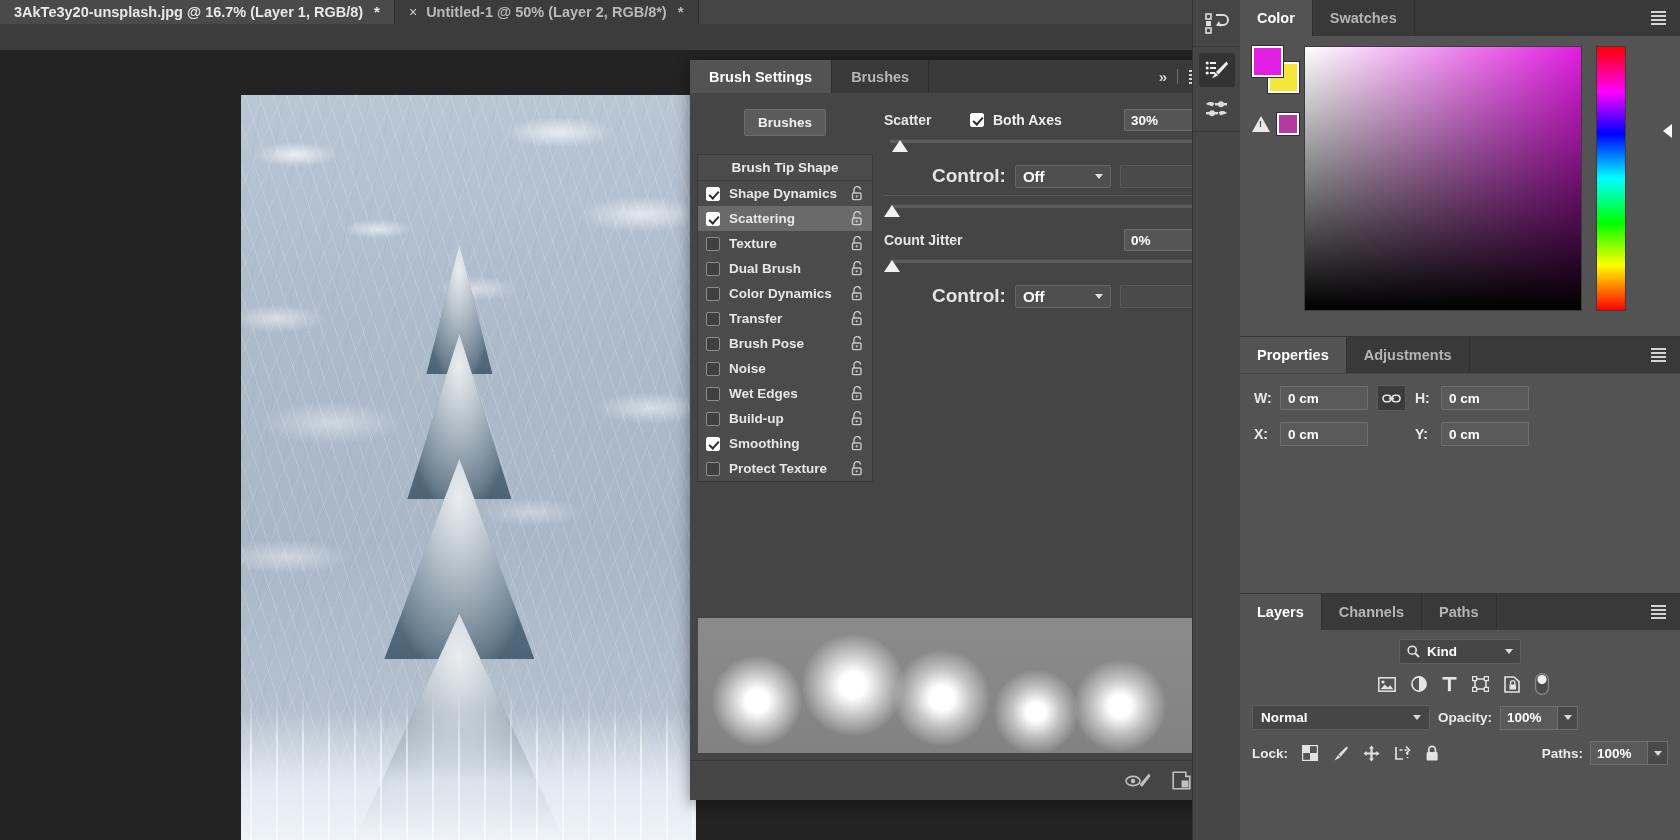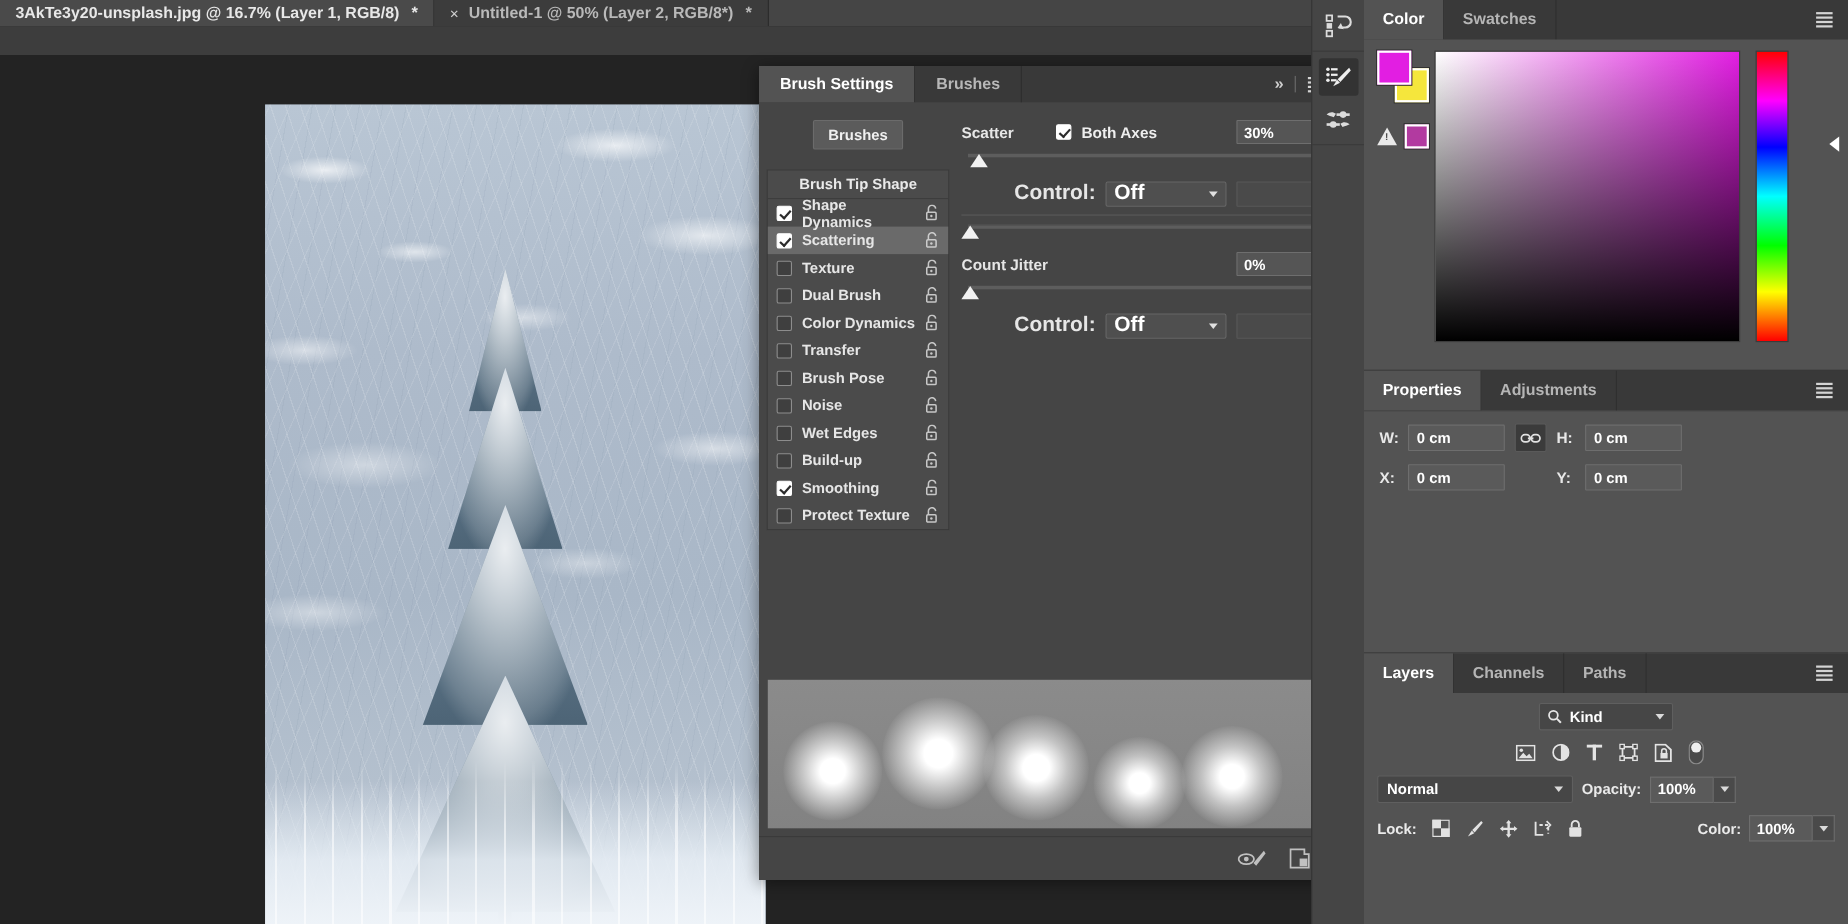--- a/index.html
+++ b/index.html
@@ -177,23 +177,23 @@
   }
   .thumb {
     position: absolute; top: 5px; width: 0; height: 0;
     border-left: 8px solid transparent; border-right: 8px solid transparent;
     border-bottom: 12px solid #f2f2f2;
   }
   .divider { height: 1px; background: #5a5a5a; margin: 5px 0 4px 0; }
   .ctrl-row { display: flex; align-items: center; gap: 9px; height: 28px; padding-left: 48px; }
   .ctrl-label { font-size: 19px; color: #e6e6e6; font-weight: bold; }
   .select {
-    width: 110px; height: 23px; background: #4f4f4f; border: 1px solid #666;
+    width: 96px; height: 23px; background: #4f4f4f; border: 1px solid #666;
     display: flex; align-items: center; padding: 0 7px;
-    color: #ffffff; font-size: 19px; font-weight: bold; border-radius: 2px;
+    color: #ffffff; font-size: 15px; font-weight: bold; border-radius: 2px;
     position: relative;
     gap: 12px;
   }
   .select .chev {
     margin-left: auto; width: 0; height: 0;
     border-left: 4px solid transparent; border-right: 4px solid transparent;
     border-top: 5px solid #e0e0e0;
   }
   .ghostfield {
     width: 84px; height: 23px; background: #4a4a4a; border: 1px solid #585858; border-radius: 1px;
@@ -848,21 +848,21 @@
               <path d="M12 1.5 L15.5 5 L12 8.5" fill="none" stroke="#e2e2e2" stroke-width="1.5"></path>
             </svg>
         </span>
         <span>
           <svg width="15" height="17" viewBox="0 0 15 17">
               <rect x="1.6" y="7" width="11" height="8.6" rx="1" fill="#e2e2e2"></rect>
               <path d="M3.8 7 V4.6 A3.3 3.3 0 0 1 10.4 4.6 V7" fill="none" stroke="#e2e2e2" stroke-width="1.7"></path>
             </svg>
         </span>
         <span class="fill-grp">
-          <span class="op-lbl">Color:</span>
+          <span class="op-lbl">Paths:</span>
           <span style="display:flex">
             <span class="op-field">100%</span>
             <span class="stepper">
               <span style="width:0;height:0;border-left:4px solid transparent;border-right:4px solid transparent;border-top:5px solid #dadada;display:block;"></span>
             </span>
           </span>
         </span>
       </div>
     </div>
 

